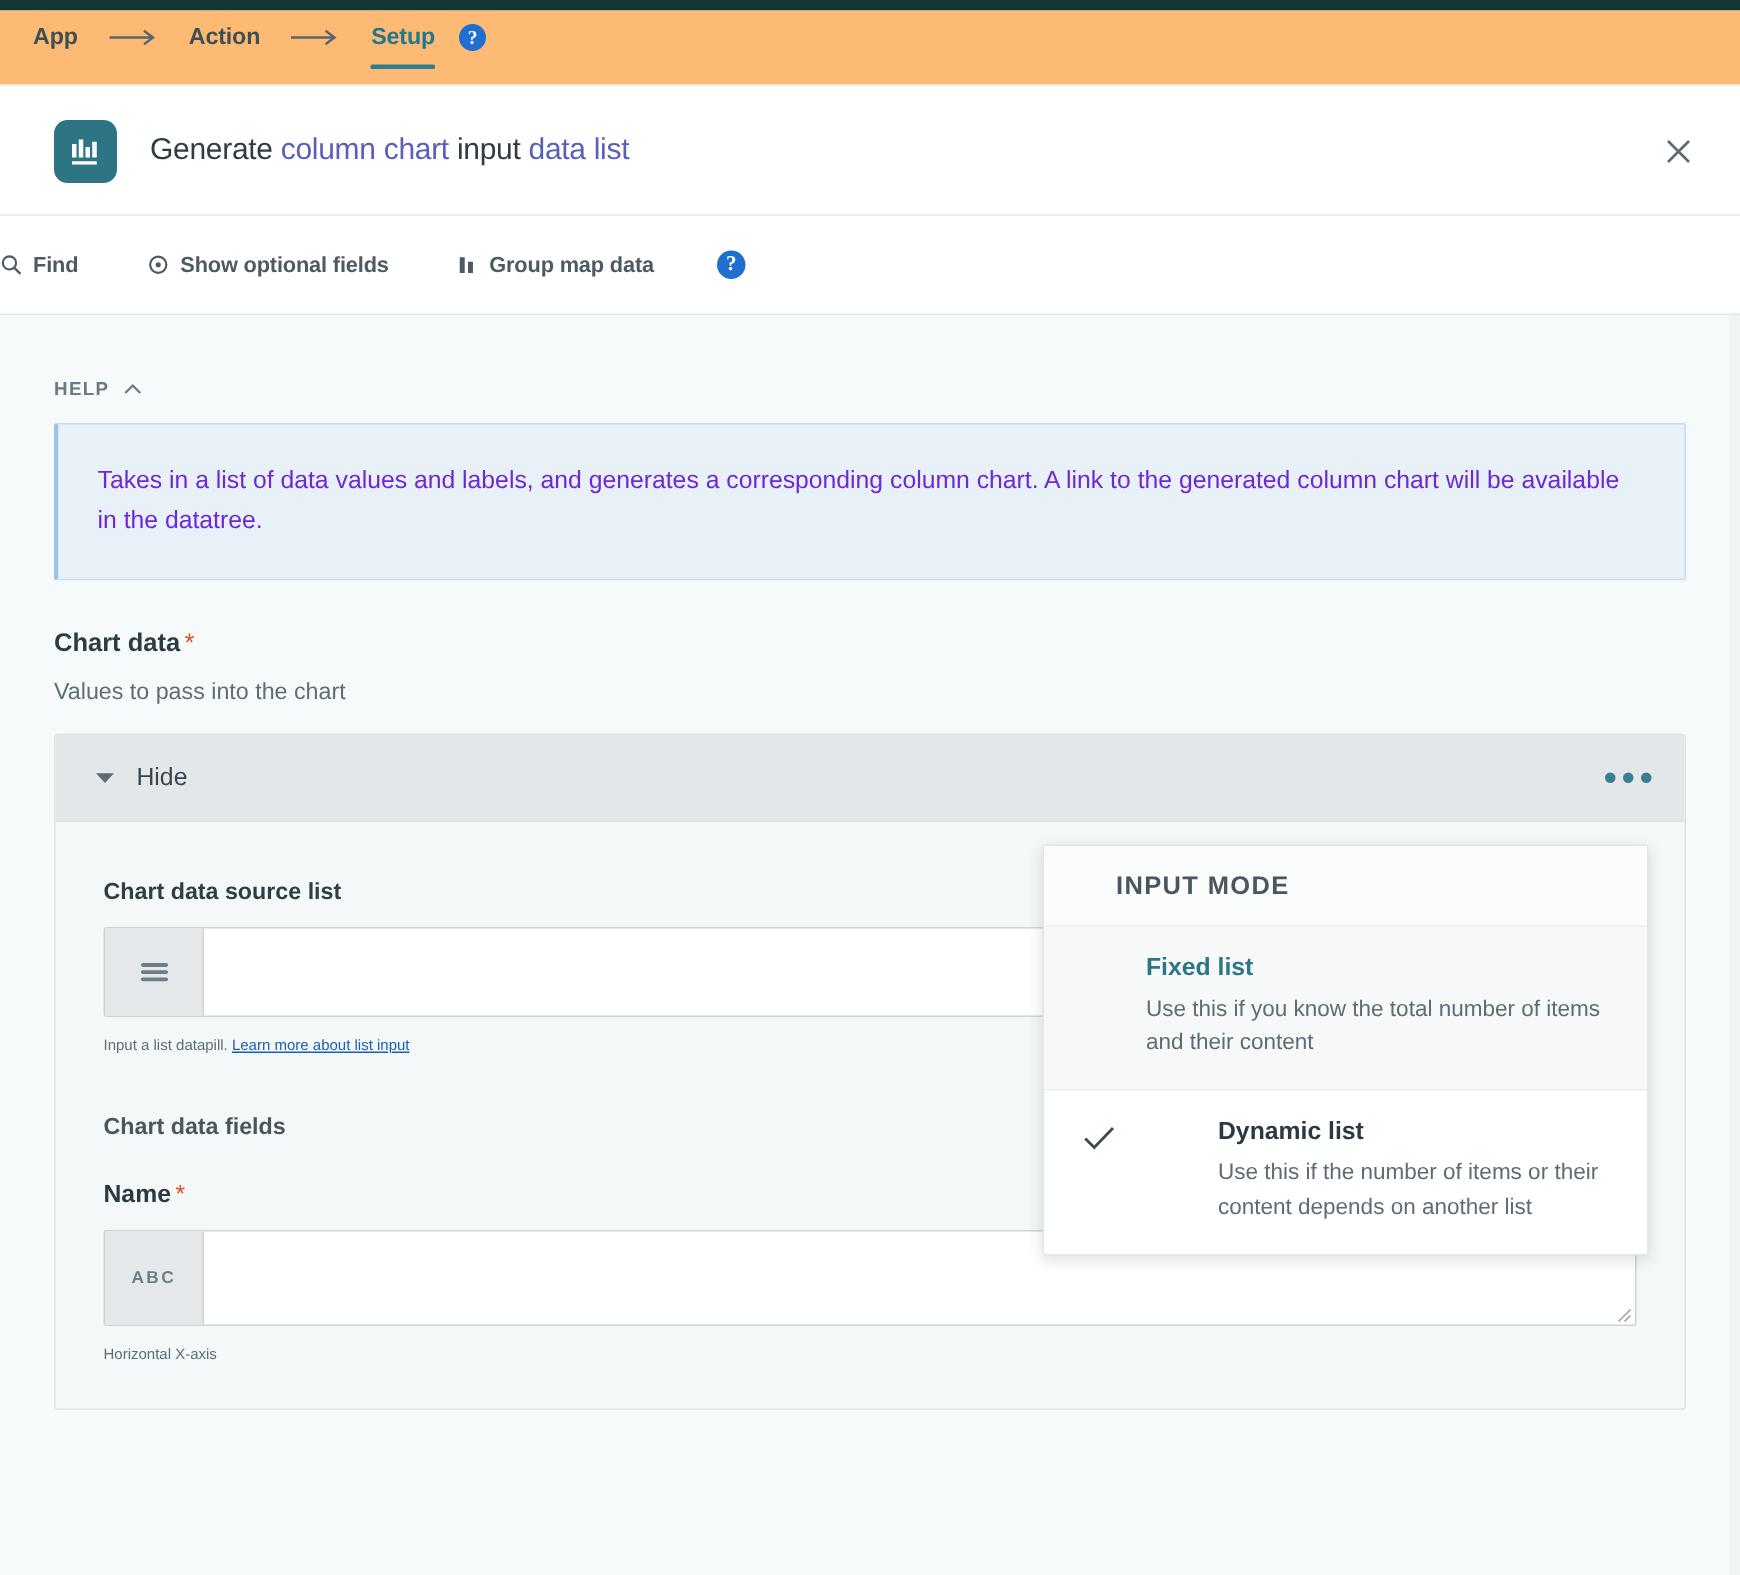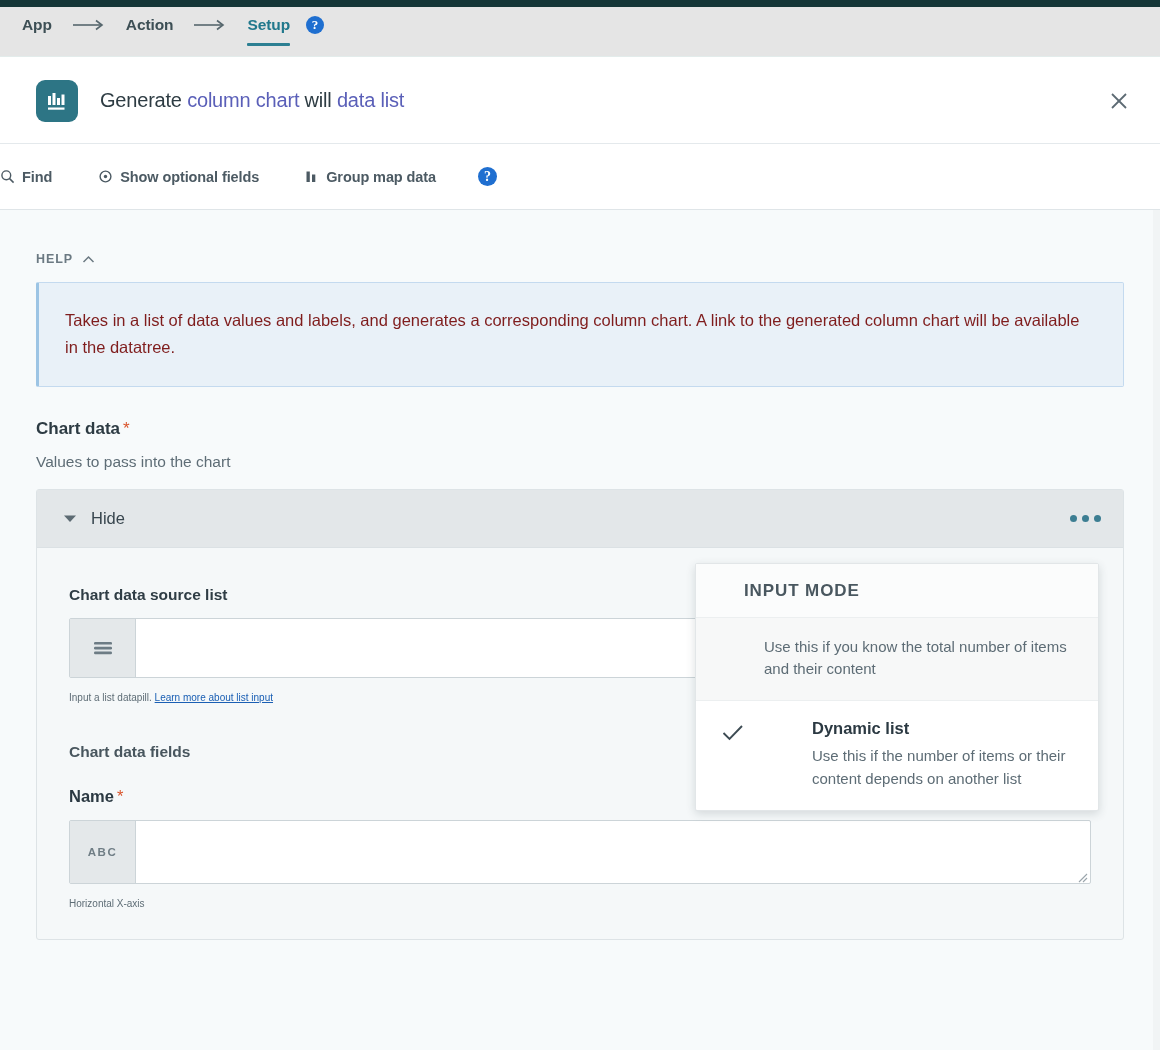--- a/index.html
+++ b/index.html
@@ -22,21 +22,21 @@
   .top-strip {
     position: absolute; top: 0; left: 0;
     width: 1160px; height: 7px;
     background: #153637;
   }
 
   
   .crumb-bar {
     position: absolute; top: 7px; left: 0;
     width: 1160px; height: 50px;
-    background: #e5e5e5;
+    background: #fdba74;
     border-bottom: 1px solid #e3eceb;
     display: flex; align-items: flex-end;
     padding-left: 22px;
   }
   .crumb-inner { display: flex; align-items: center; height: 49px; }
   .crumb {
     font-size: 15.5px; font-weight: bold; color: #3d4f55;
     padding: 0 0 14px 0; margin: 0 0 0 0;
     letter-spacing: -0.1px; cursor: pointer;
     line-height: 1;
@@ -134,21 +134,21 @@
   .help-label .chev { margin-left: 9px; display:flex; }
 
   .help-box {
     margin-top: 16px;
     width: 1088px;
     background: #e9f1f8;
     border: 1px solid #c4daef;
     border-left: 3px solid #9cc4e4;
     border-radius: 2px;
     padding: 24px 28px 26px 26px;
-    font-size: 16.5px; line-height: 1.62; color: #7f1d1d;
+    font-size: 16.5px; line-height: 1.62; color: #6d28d9;
   }
 
   .section-title {
     margin-top: 32px;
     font-size: 17px; font-weight: bold; color: #2d3b43;
   }
   .req { color: #d9542b; font-weight: normal; margin-left: 3px; }
   .section-sub {
     margin-top: 14px;
     font-size: 15.5px; color: #5e6d76;
@@ -322,21 +322,21 @@
     <div class="app-icon">
       <svg width="26" height="26" viewBox="0 0 26 26">
         <rect x="4" y="8" width="3" height="9" fill="#ffffff"></rect>
         <rect x="8.5" y="5" width="3" height="12" fill="#ffffff"></rect>
         <rect x="13" y="10" width="3" height="7" fill="#ffffff"></rect>
         <rect x="17.5" y="6.5" width="3" height="10.5" fill="#ffffff"></rect>
         <rect x="4" y="19.5" width="16.5" height="2.2" fill="#ffffff"></rect>
       </svg>
     </div>
     <div class="title-text">
-      <span>Generate </span><span class="lnk">column chart</span><span> will </span><span class="lnk">data list</span>
+      <span>Generate </span><span class="lnk">column chart</span><span> input </span><span class="lnk">data list</span>
     </div>
     <div class="close-x">
       <svg width="20" height="20" viewBox="0 0 20 20">
           <line x1="3" y1="3" x2="17" y2="17" stroke="#5d6a73" stroke-width="1.8"></line>
           <line x1="17" y1="3" x2="3" y2="17" stroke="#5d6a73" stroke-width="1.8"></line>
         </svg>
     </div>
   </div>
 
   <div class="toolbar">
@@ -444,20 +444,21 @@
   </div>
 
   <div class="scroll-sliver"></div>
 
   <div class="dropdown">
     <div class="dd-head">INPUT MODE</div>
 
     <div class="dd-item hovered">
       <div class="dd-check"></div>
       <div class="dd-text">
+        <div class="dd-title accent">Fixed list</div>
         <div class="dd-desc">Use this if you know the total number of items and their content</div>
       </div>
     </div>
 
     <div class="dd-item">
       <div class="dd-check">
         <svg width="22" height="18" viewBox="0 0 22 18">
             <polyline points="1.5,9 7.5,15 20,2" fill="none" stroke="#3d4b53" stroke-width="1.9"></polyline>
           </svg>
       </div>

